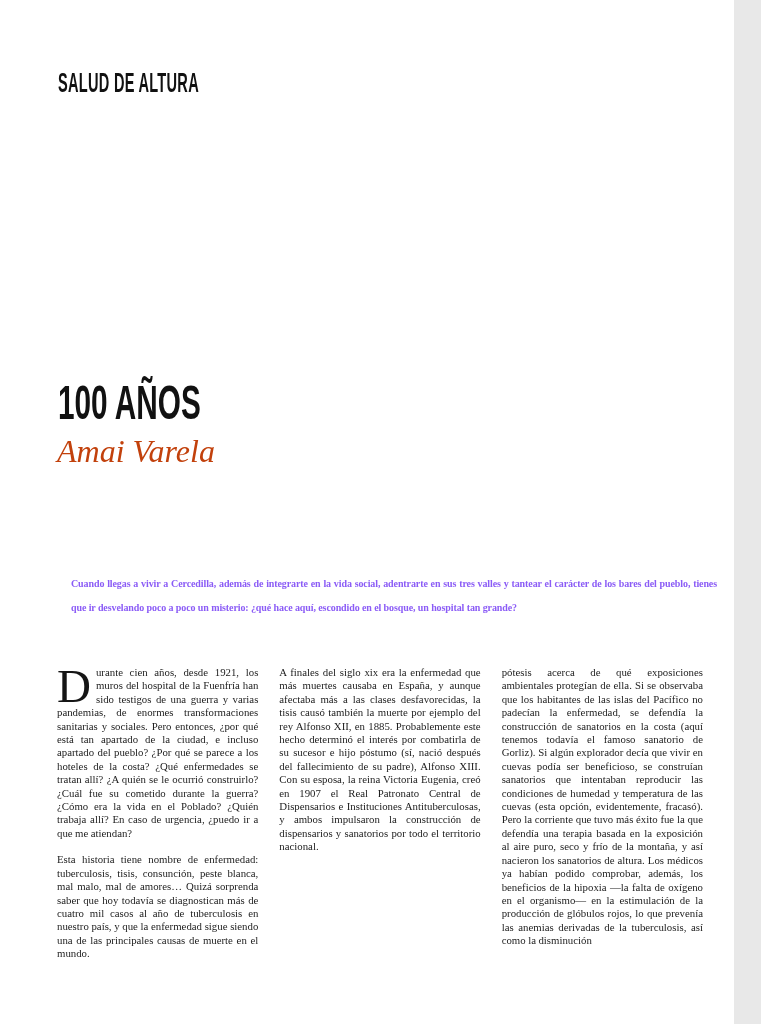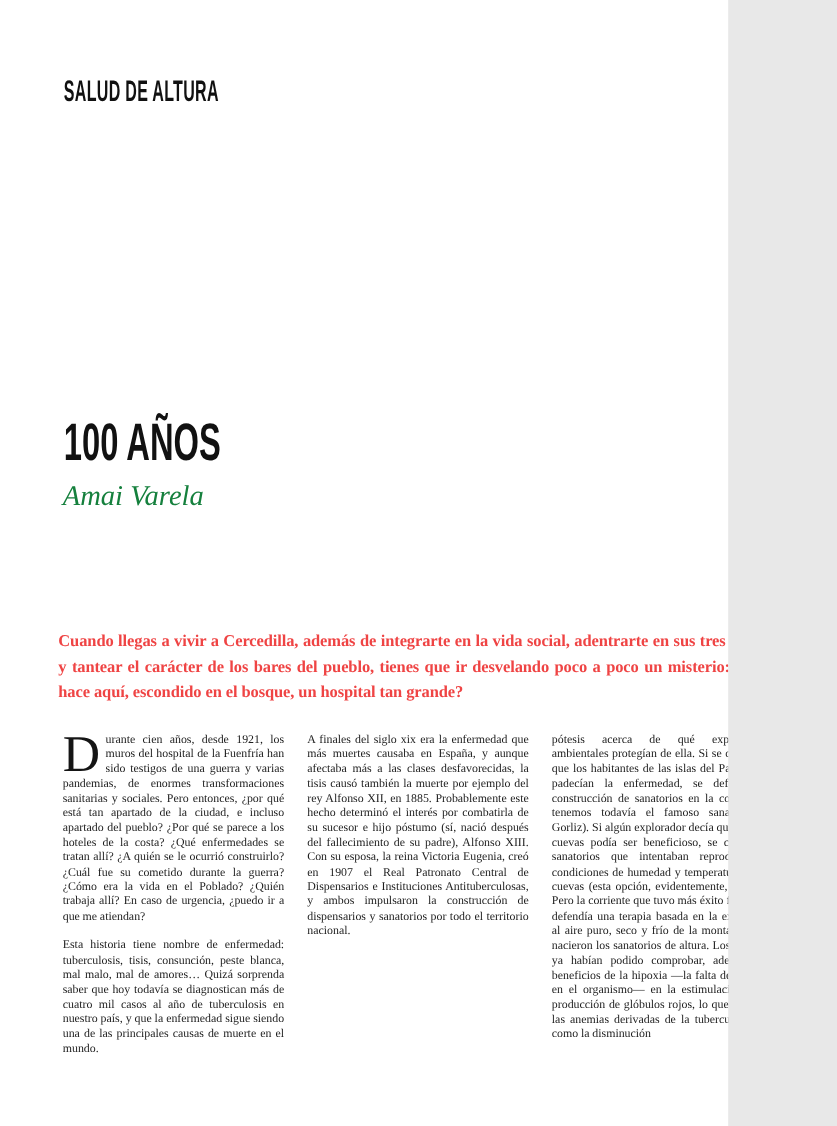--- a/index.html
+++ b/index.html
@@ -2,21 +2,21 @@
 <html lang="es"><head>
 <meta charset="utf-8">
 <style>
   html, body {
     margin: 0;
     padding: 0;
     background: #e8e8e8;
   }
   .page {
     position: relative;
-    width: 662px;
+    width: 734px;
     height: 1024px;
     background: #ffffff;
     overflow: hidden;
     font-family: "Liberation Serif", serif;
     color: #1a1a1a;
     text-decoration: underline;
   }
   
   .kicker {
     position: absolute;
@@ -49,36 +49,36 @@
     transform-origin: left top;
     letter-spacing: 0px;
   }
   
   .byline {
     position: absolute;
     left: 57px;
     top: 436px;
     font-family: "Liberation Serif", serif;
     font-style: italic;
-    font-size: 26px;
+    font-size: 32px;
     line-height: 30px;
-    color: #15803d;
+    color: #c2410c;
   }
   
   .lede {
     position: absolute;
-    left: 53px;
+    left: 71px;
     top: 572px;
     width: 646px;
     font-family: "Liberation Serif", serif;
     font-weight: 700;
-    font-size: 15px;
+    font-size: 10px;
     line-height: 23.5px;
     text-align: justify;
-    color: #ef4444;
+    color: #8b5cf6;
     letter-spacing: -0.1px;
   }
   
   .columns {
     position: absolute;
     left: 57px;
     top: 666px;
     width: 646px;
     height: 305px;
     display: flex;

